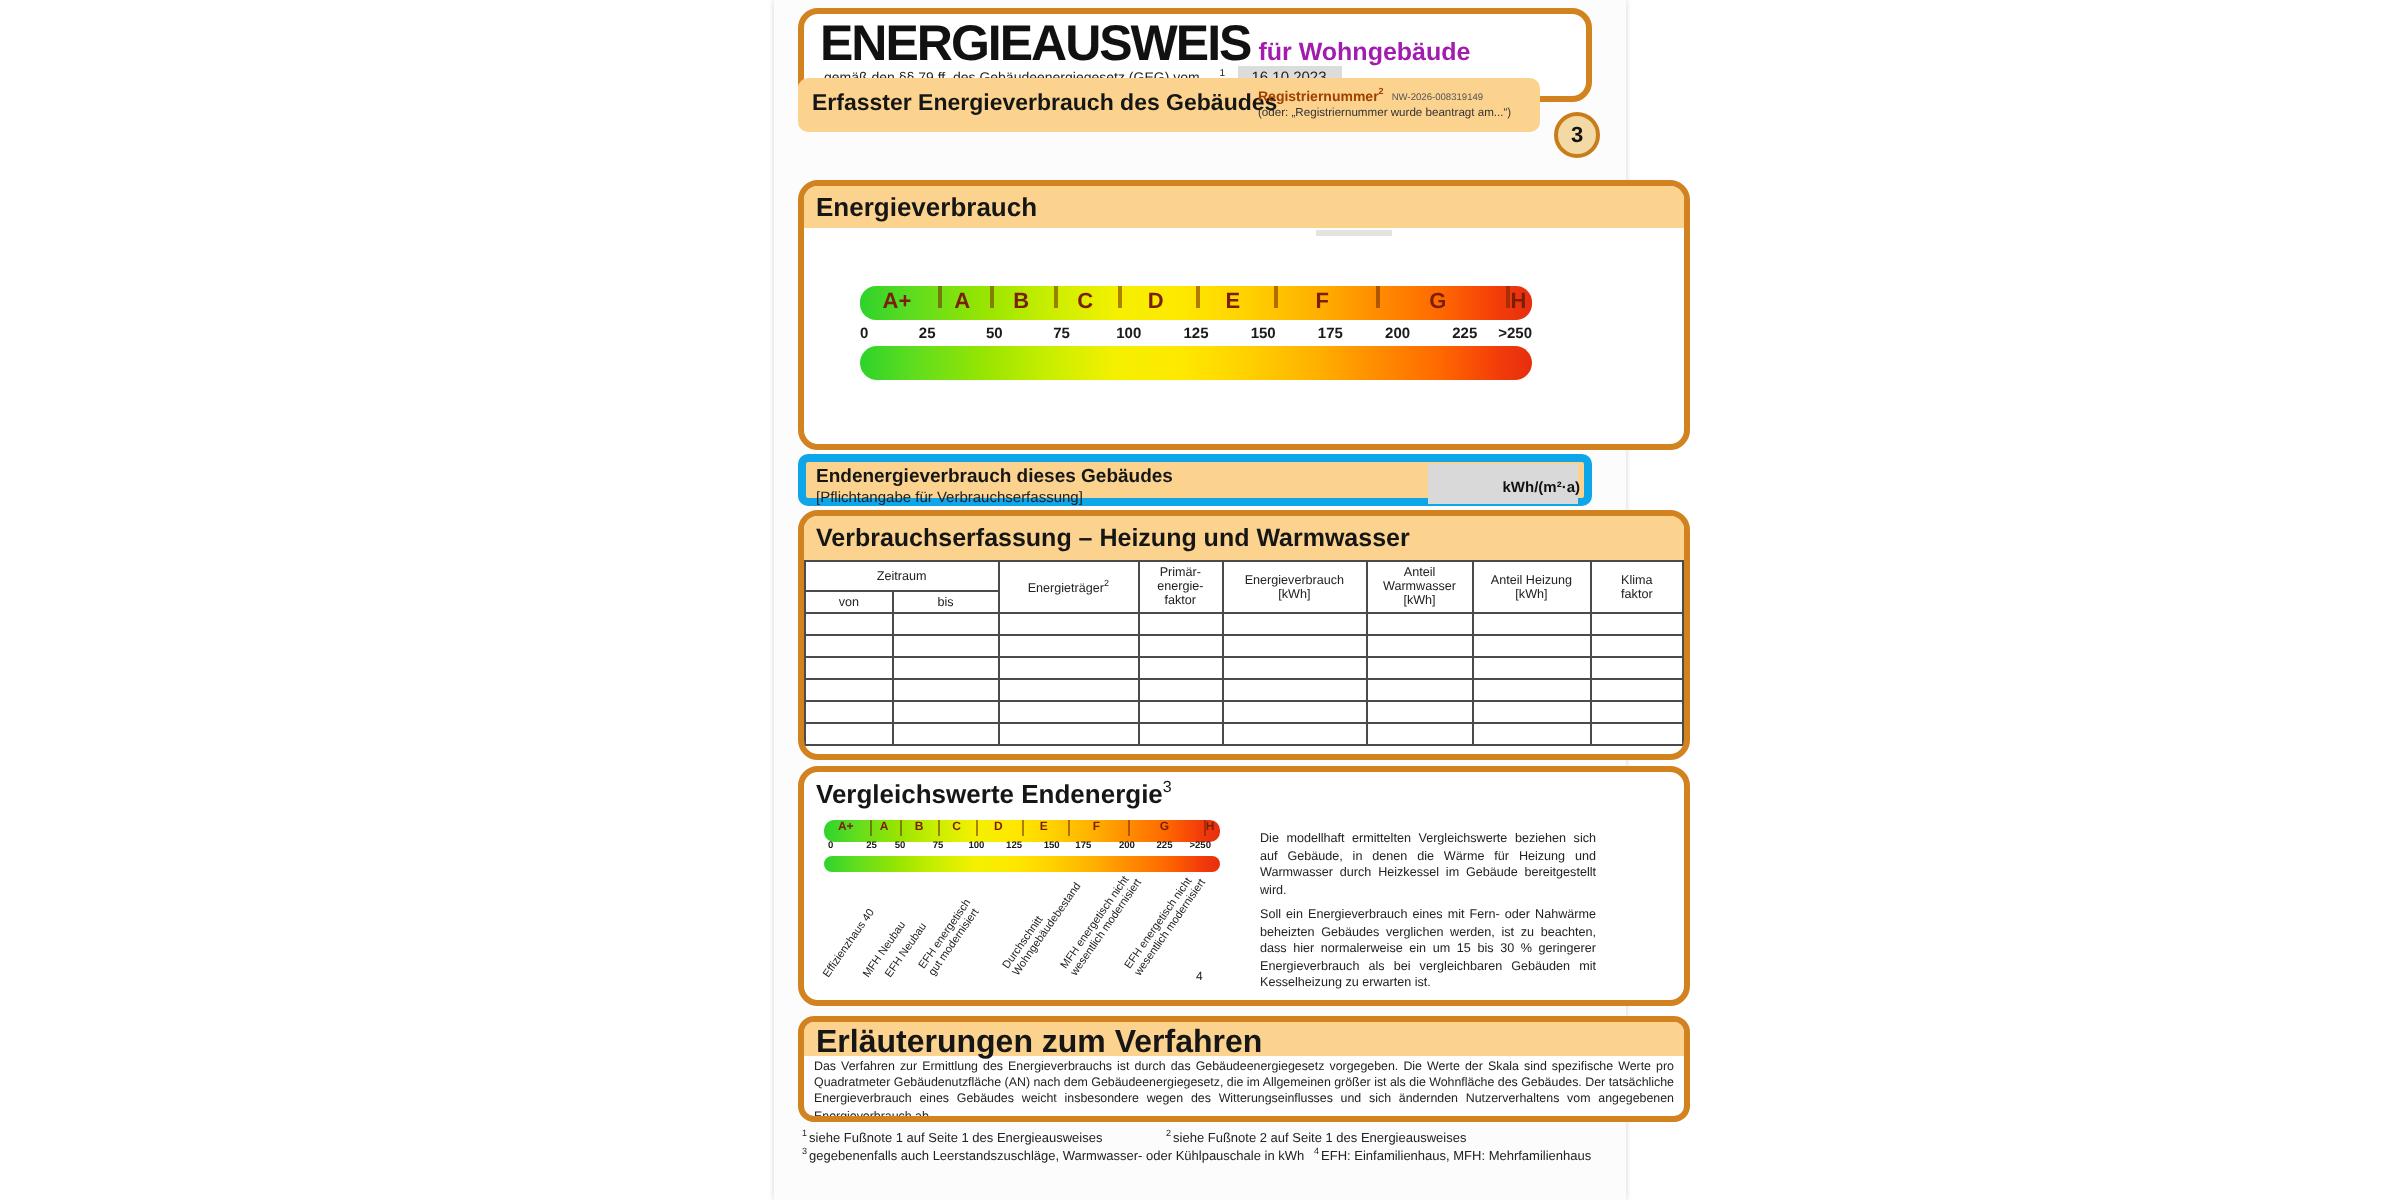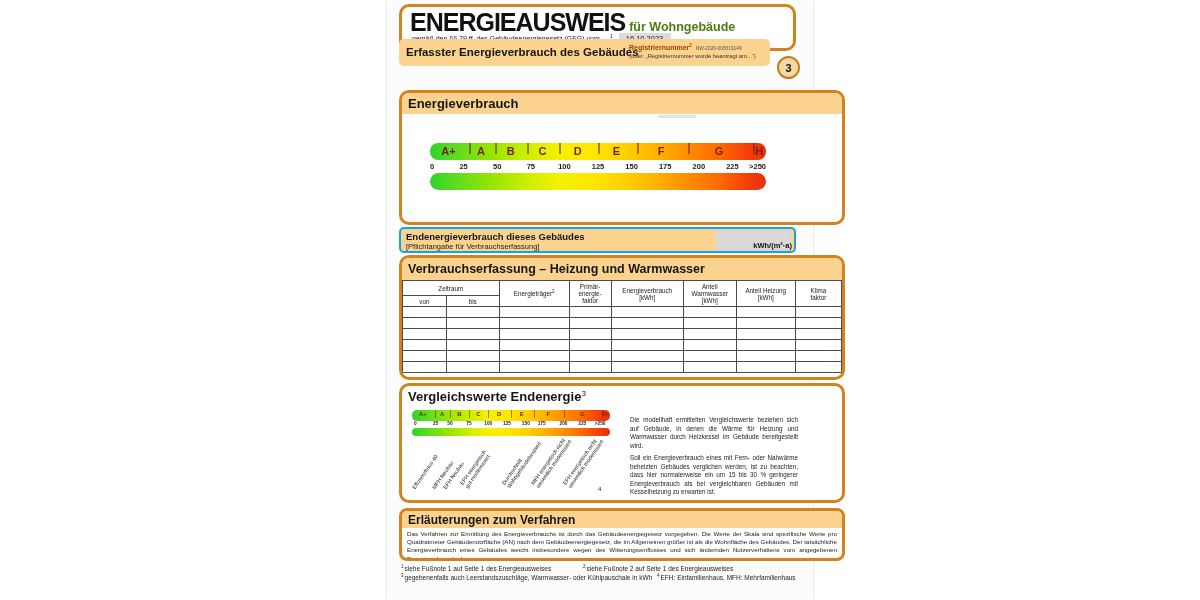--- a/index.html
+++ b/index.html
@@ -6,21 +6,21 @@
   html,body { background:#fff; font-family:"Liberation Sans", sans-serif; }
   #canvas { position:relative; width:1200px; height:600px; background:#fff; overflow:hidden; }
   #page { position:absolute; left:387px; top:0; width:426px; height:600px;
           background:#fcfcfc; box-shadow:0 0 3px rgba(0,0,0,.18); }
 
   
   .header-box { position:absolute; left:12px; top:4px; width:397px; height:47px;
                 background:#fff; border:3px solid #d2821e; border-radius:10px; }
   .hb-titlerow { position:absolute; left:8px; top:1px; white-space:nowrap; }
   .hb-title { font-size:25px; font-weight:800; letter-spacing:-1px; color:#111; }
-  .hb-sub { font-size:12.5px; font-weight:bold; color:#4d7c0f; margin-left:4px;margin-top:20px; }
+  .hb-sub { font-size:12.5px; font-weight:bold; color:#a21caf; margin-left:4px;margin-top:20px; }
   .hb-lawrow { position:absolute; left:10px; bottom:4px; font-size:7px; color:#222; white-space:nowrap; }
   .hb-lawrow sup { font-size:5px; margin-left:8px; }
   .date-box { display:inline-block; background:#dcdcdc; min-width:52px; text-align:center;
               font-size:7.5px; padding:1px 3px; margin-left:4px; color:#222;margin-top:10px; }
 
   
   .section-bar { position:absolute; left:12px; top:39px; width:371px; height:27px;
                  background:#fbd38e; border-radius:5px; }
   .sb-title { position:absolute; left:7px; top:7px; font-size:11.5px; font-weight:bold; color:#161616; white-space:nowrap; }
   .reg-block { position:absolute; left:230px; top:4px; width:138px; }
@@ -51,21 +51,21 @@
   .letter-bar .tick { position:absolute; top:0; width:2px; height:11px; background:rgba(110,40,0,.55); }
   .num-row { position:relative; height:11px; margin-top:1px; }
   .num-row .num { position:absolute; top:1px; font-size:7.5px; font-weight:bold; color:#1a1a1a;
                   transform:translateX(-50%); white-space:nowrap; }
   .num-row .num.first { transform:none; }
   .num-row .num.last { transform:translateX(-100%); }
   .capsule { height:17px; border-radius:8.5px; margin-top:1px; }
 
   
   .ee-row { position:absolute; left:12px; top:227px; width:397px; height:26px;
-            background:#fbd38e; border:2px solid #0ea5e9; border-radius:5px; }
+            background:#fbd38e; border:4px solid #0ea5e9; border-radius:5px; }
   .ee-title { position:absolute; left:5px; top:2px; font-size:9.5px; font-weight:bold; color:#161616; }
   .ee-sub { position:absolute; left:5px; top:13px; font-size:7.5px; color:#222; }
   .ee-graybox { position:absolute; right:3px; top:1px; width:75px; height:20px; background:#d9d9d9; }
   .ee-unit { position:absolute; right:2px; bottom:1px; font-size:7.5px; font-weight:bold; color:#111; }
 
   
   #vt-box { top:255px; height:125px; }
   .vt-strip { height:22px; font-size:12.5px; padding:4px 0 0 6px; }
   .vt-table { width:100%; border-collapse:collapse; table-layout:fixed; }
   .vt-table th, .vt-table td { border:1px solid #4a4a4a; font-size:6.3px; font-weight:normal;
@@ -87,21 +87,21 @@
   .small-scale .num-row .num { font-size:4.8px; top:0; }
   .small-scale .capsule { height:8px; border-radius:4px; margin-top:0; }
   .rot-label { position:absolute; font-size:5.5px; line-height:1.15; color:#222;
                white-space:pre-line; transform:rotate(-55deg); transform-origin:left bottom; }
   .vw-fn { position:absolute; left:196px; top:100px; font-size:6px; color:#222; }
   .vw-info { position:absolute; left:228px; top:30px; width:168px; }
   .vw-info p { font-size:6.3px; line-height:1.35; text-align:justify; color:#222; margin-bottom:4px; }
 
   
   #erl-box { top:508px; height:53px; border-radius:8px; }
-  .erl-strip { height:17px; font-size:12px; padding:2px 0 2px 6px; }
+  .erl-strip { height:17px; font-size:16px; padding:2px 0 2px 6px; }
   .erl-text { padding:2px 5px; font-size:6.2px; line-height:1.32; text-align:justify; color:#222; }
 
   
   .footnotes { position:absolute; left:12px; top:564px; width:397px; font-size:6.5px; color:#222; }
   .fn-row { position:relative; height:9px; }
   .fn-item { position:absolute; top:0; white-space:nowrap; }
   .fn-item sup { font-size:4.5px; margin-right:1px; }
 </style>
 </head>
 <body>

